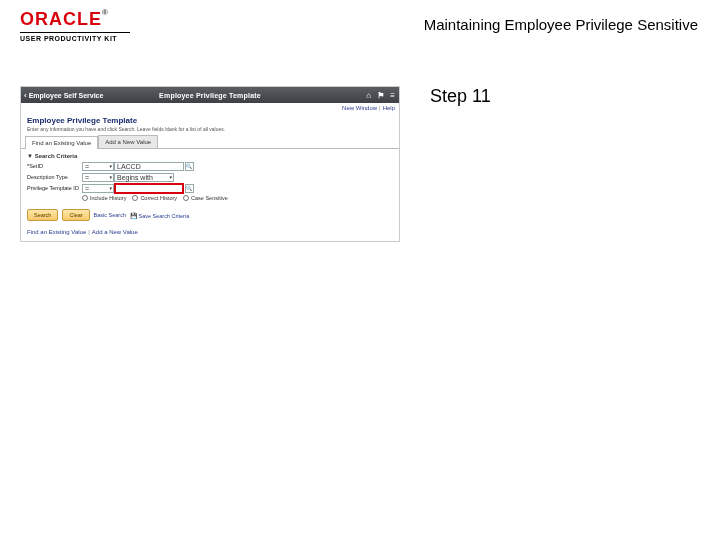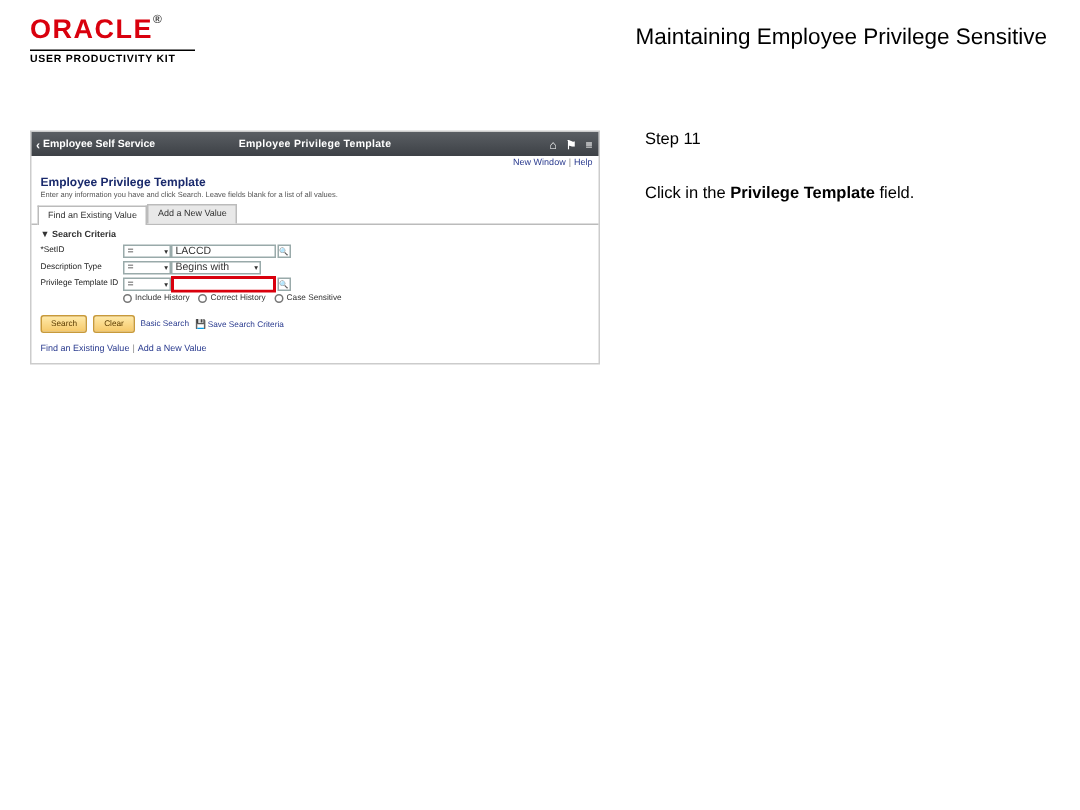--- a/index.html
+++ b/index.html
@@ -11,21 +11,21 @@
   .logo-block { width: 130px; }
   .oracle-logo { font-family: Arial, sans-serif; font-weight: bold; color: #d9000d; font-size: 18px; letter-spacing: 1px; line-height: 1; position: relative; display: inline-block; }
   .oracle-logo sup { font-size: 8px; color: #444; vertical-align: top; position: relative; top: -1px; }
   .logo-underline { height: 1px; background: #000; width: 110px; margin: 3px 0 2px 0; }
   .upk-text { font-size: 7px; letter-spacing: 0.5px; color: #000; font-weight: bold; }
   .header-title { flex: 1; text-align: right; font-size: 15px; color: #000; padding-top: 6px; padding-right: 2px; }
 
   
   .body-area { display: flex; padding: 0 20px; margin-top: 40px; }
   .left-col { width: 380px; }
-  .right-col { flex: 1; padding-left: 30px; font-size: 11px; }
+  .right-col { flex: 1; padding-left: 30px; font-size: 18px; }
 
   .step-title { margin-bottom: 24px; }
   .instruction { }
   .instruction b { font-weight: bold; }
 
   
   .app { width: 380px; border: 1px solid #ccc; font-size: 7px; color: #333; background: #fff; }
   .app-topbar { height: 16px; background: linear-gradient(#5a5e63,#3d4146); display: flex; align-items: center; color: #fff; font-size: 7px; font-weight: bold; position: relative; }
   .back-chip { display: flex; align-items: center; padding: 0 6px 0 3px; }
   .back-chip .chev { font-size: 8px; margin-right: 2px; }
@@ -172,18 +172,15 @@
           <span class="link-inline save">Save Search Criteria</span>
         </div>
         <div class="footer-links">
           <a>Find an Existing Value</a><span class="sep">|</span><a>Add a New Value</a>
         </div>
       </div>
     </div>
 
     <div class="right-col">
       <div class="step-title">Step 11</div>
-      <div class="instruction">
-        <span>Click in the </span><b>Privilege Template</b><span> field.</span>
-      </div>
     </div>
   </div>
 </div>
 
 </body></html>

